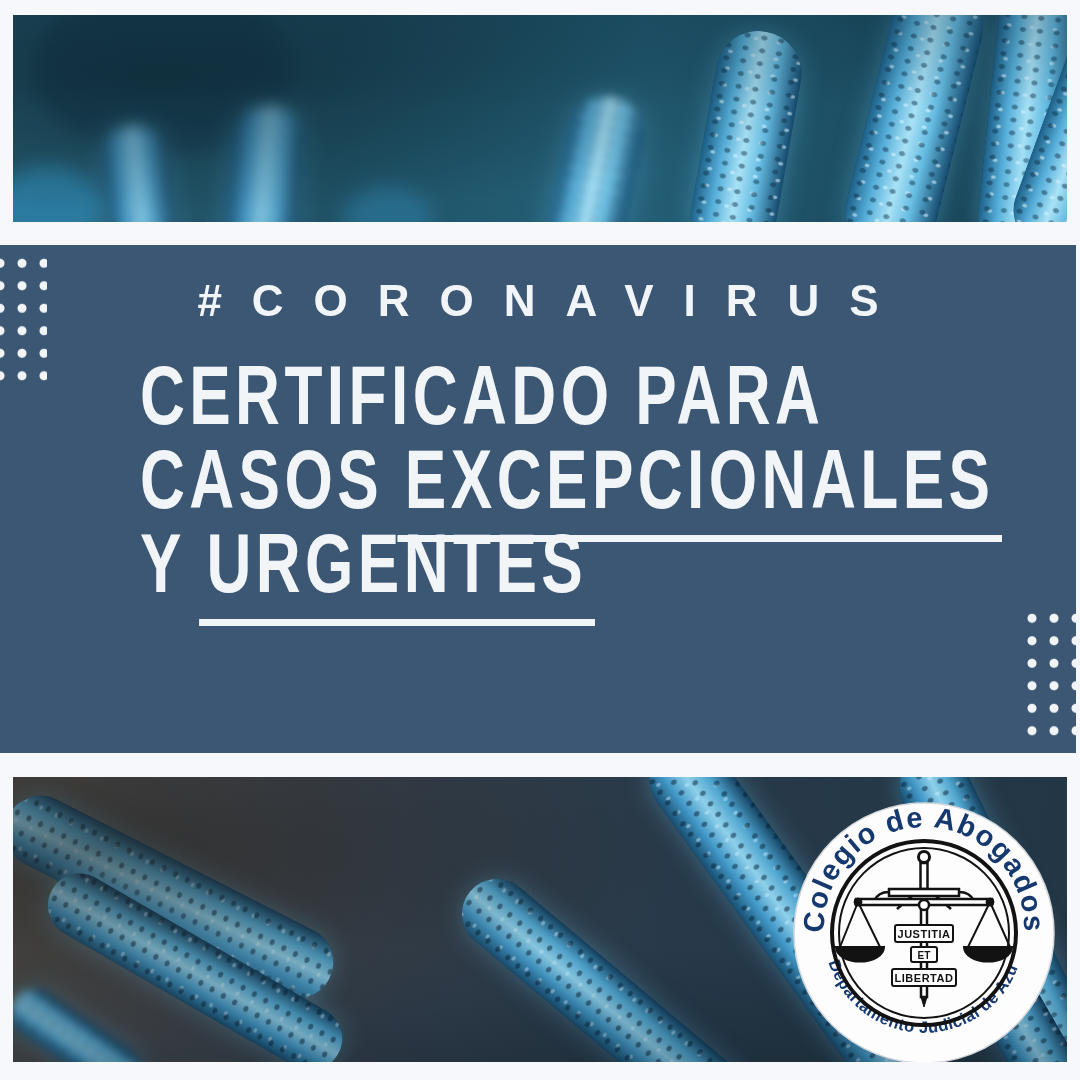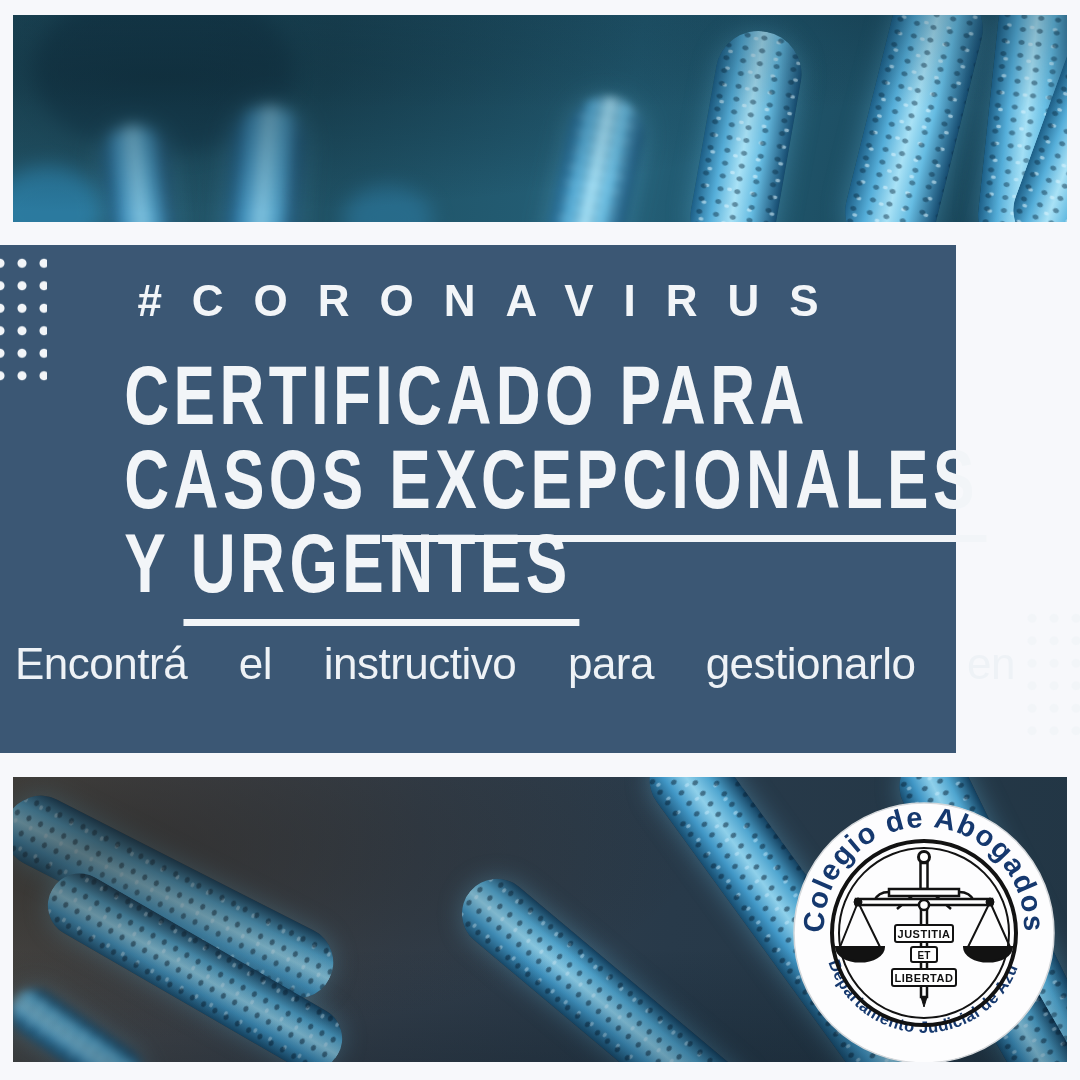--- a/index.html
+++ b/index.html
@@ -30,21 +30,21 @@
     background-size:17px 13px,23px 17px,100% 100%;
     box-shadow:0 0 24px rgba(110,200,240,.35);}
   .tube.dark{background-image:
       radial-gradient(rgba(5,30,50,.5) 2.5px,rgba(0,0,0,0) 3.6px),
       radial-gradient(rgba(210,240,255,.45) 1.8px,rgba(0,0,0,0) 3px),
       linear-gradient(90deg,#174d70 0%,#4197c6 25%,#8fd0ea 49%,#4fa5cf 72%,#123e5d 100%);}
   .blur4{filter:blur(4px);} .blur7{filter:blur(7px);} .blur10{filter:blur(10px);}
   .blob{position:absolute;border-radius:50%;}
 
   
-  .panel{position:absolute;left:0;top:245px;width:956px;height:508px;background:#3b5774;color:#f2f5f8;}
+  .panel{position:absolute;left:0;top:245px;width:1076px;height:508px;background:#3b5774;color:#f2f5f8;}
   .dots{position:absolute;width:58px;height:135px;
     background-image:radial-gradient(circle,#f2f5f8 4px,rgba(0,0,0,0) 5px);
     background-size:22px 22.5px;}
   .dots-left{left:-11px;top:7px;}
   .dots-right{left:1021px;top:362px;width:66px;}
 
   .hashtag{margin:0;padding-top:34px;text-align:center;
     font-size:44px;font-weight:700;letter-spacing:30px;padding-left:30px;line-height:1;}
   .title{margin-top:30px;text-align:left;font-weight:700;}
   .title-line{display:block;white-space:nowrap;transform:scaleX(.74);transform-origin:50% 50%;
@@ -94,21 +94,20 @@
         <span>CASOS</span>
         <span class="uline">EXCEPCIONALES</span>
       </span>
       <span class="title-line">
         <span>Y</span>
         <span class="uline">URGENTES</span>
       </span>
     </div>
 
     <div class="subtext">
-      <div class="l1">Encontrá el instructivo para gestionarlo en</div>
     </div>
   </div>
 
   <div class="photo photo-bottom">
     <div class="tube dark" style="left:120px;top:-60px;width:72px;height:360px;transform:rotate(-63deg);"></div>
     <div class="tube dark" style="left:150px;top:30px;width:64px;height:330px;transform:rotate(-60deg);"></div>
     <div class="tube dark blur4" style="left:40px;top:190px;width:48px;height:150px;transform:rotate(-55deg);"></div>
     <div class="tube dark" style="left:560px;top:50px;width:70px;height:360px;transform:rotate(-50deg);"></div>
     <div class="tube dark" style="left:740px;top:-70px;width:78px;height:430px;transform:rotate(-36deg);"></div>
     <div class="tube dark" style="left:950px;top:-40px;width:70px;height:360px;transform:rotate(-26deg);"></div>

